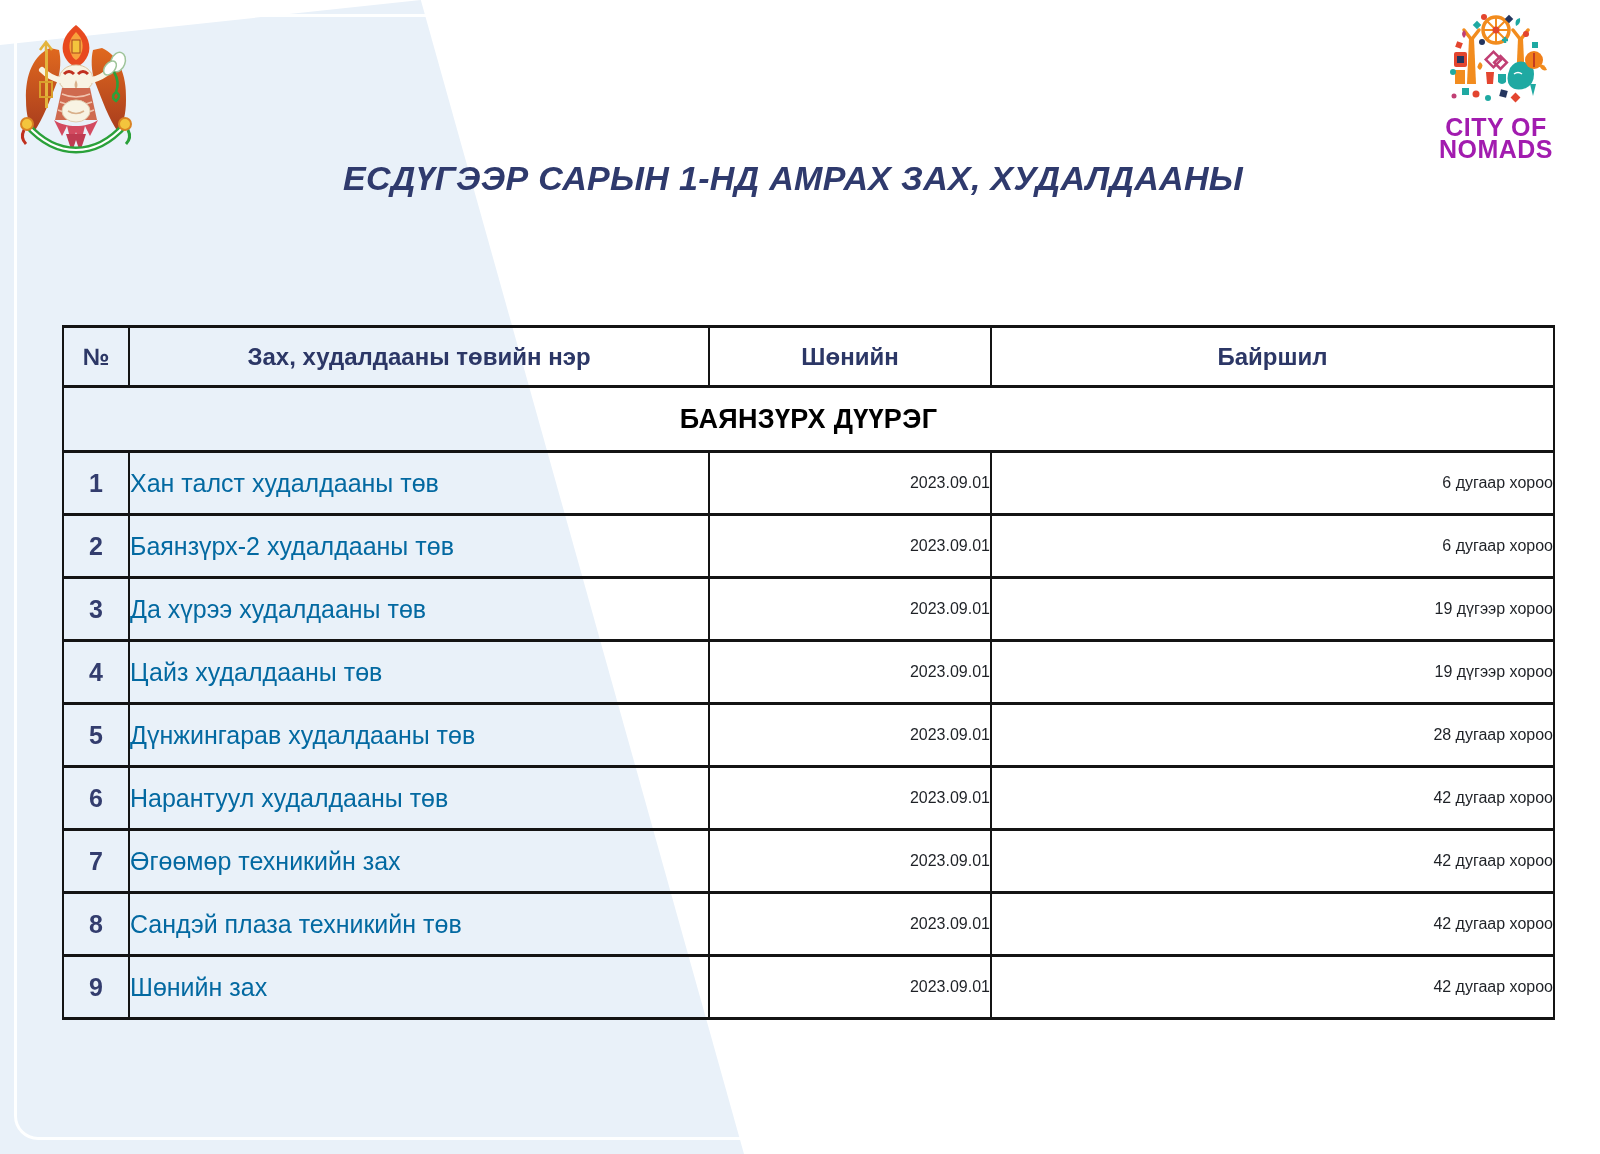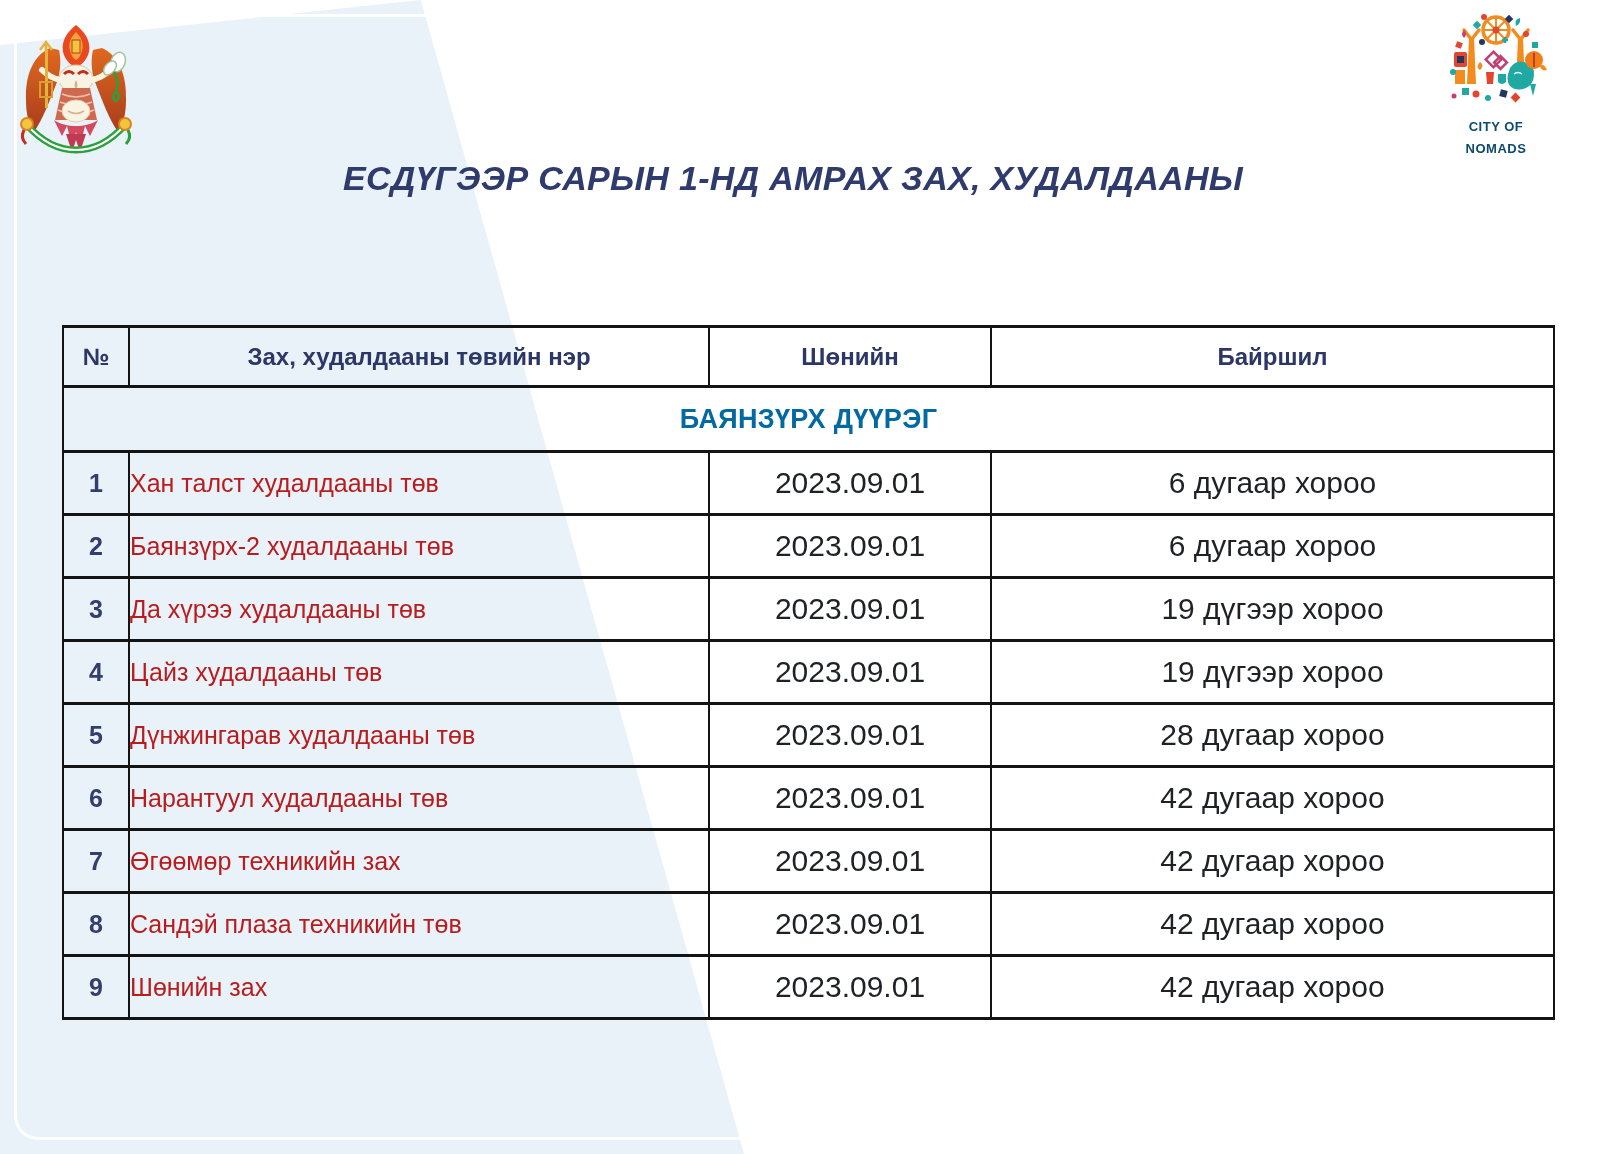--- a/index.html
+++ b/index.html
@@ -16,22 +16,22 @@
   .card-frame{
     position:absolute;left:14px;top:14px;right:14px;bottom:14px;
     border:3px solid rgba(255,255,255,.95);
     border-radius:24px;
     pointer-events:none;
   }
   .emblem{position:absolute;left:14px;top:22px;width:124px;height:132px;}
   .nomads{position:absolute;left:1432px;top:12px;width:128px;text-align:center;}
   .nomads svg{width:106px;height:100px;display:block;margin:0 auto;}
   .nomads .nomads-text{
-    margin-top:4px;font-weight:900;font-size:13px;line-height:22px;
-    color:#0c4a6e;letter-spacing:.5px;
+    margin-top:4px;font-weight:900;font-size:25px;line-height:22px;
+    color:#a21caf;letter-spacing:.5px;
   }
   .page-title{
     position:absolute;left:285px;top:146px;width:1000px;margin:8px;
     text-align:center;font-style:italic;font-weight:800;
     font-size:34px;line-height:48px;color:#2f3a6d;letter-spacing:.3px;
   }
   .page-title span{display:block;}
   table.list{
     position:absolute;left:62px;top:325px;width:1491px;
     border-collapse:collapse;table-layout:fixed;
@@ -41,32 +41,32 @@
     border-left:2px solid #141414;border-right:2px solid #141414;
     border-top:3px solid #141414;border-bottom:3px solid #141414;
     padding:0;background:transparent;overflow:hidden;white-space:nowrap;
   }
   tr.head-row{height:60px;}
   tr.head-row th{
     font-size:24px;font-weight:bold;color:#2c3766;text-align:center;
   }
   tr.section-row{height:65px;}
   tr.section-row td{
-    font-size:27px;font-weight:bold;color:#0369a1;text-align:center;
+    font-size:27px;font-weight:bold;color:#000000;text-align:center;
     letter-spacing:.3px;
   }
   tr.data-row{height:63px;}
   td.cell-no{
     font-size:25px;font-weight:bold;color:#333d6e;text-align:center;
   }
   td.cell-name{
-    font-size:25px;color:#b91c1c;text-align:left;padding-left:14px;
+    font-size:25px;color:#0369a1;text-align:left;padding-left:14px;
   }
   td.cell-date,td.cell-loc{
-    font-size:30px;color:#1e2126;text-align:center;
+    font-size:16px;color:#1e2126;text-align:right;
   }
 </style>
 </head>
 <body>
 
 <div class="bg-diagonal"></div>
 <div class="card-frame"></div>
 
 <svg class="emblem" viewBox="0 0 124 132">
   <defs>

